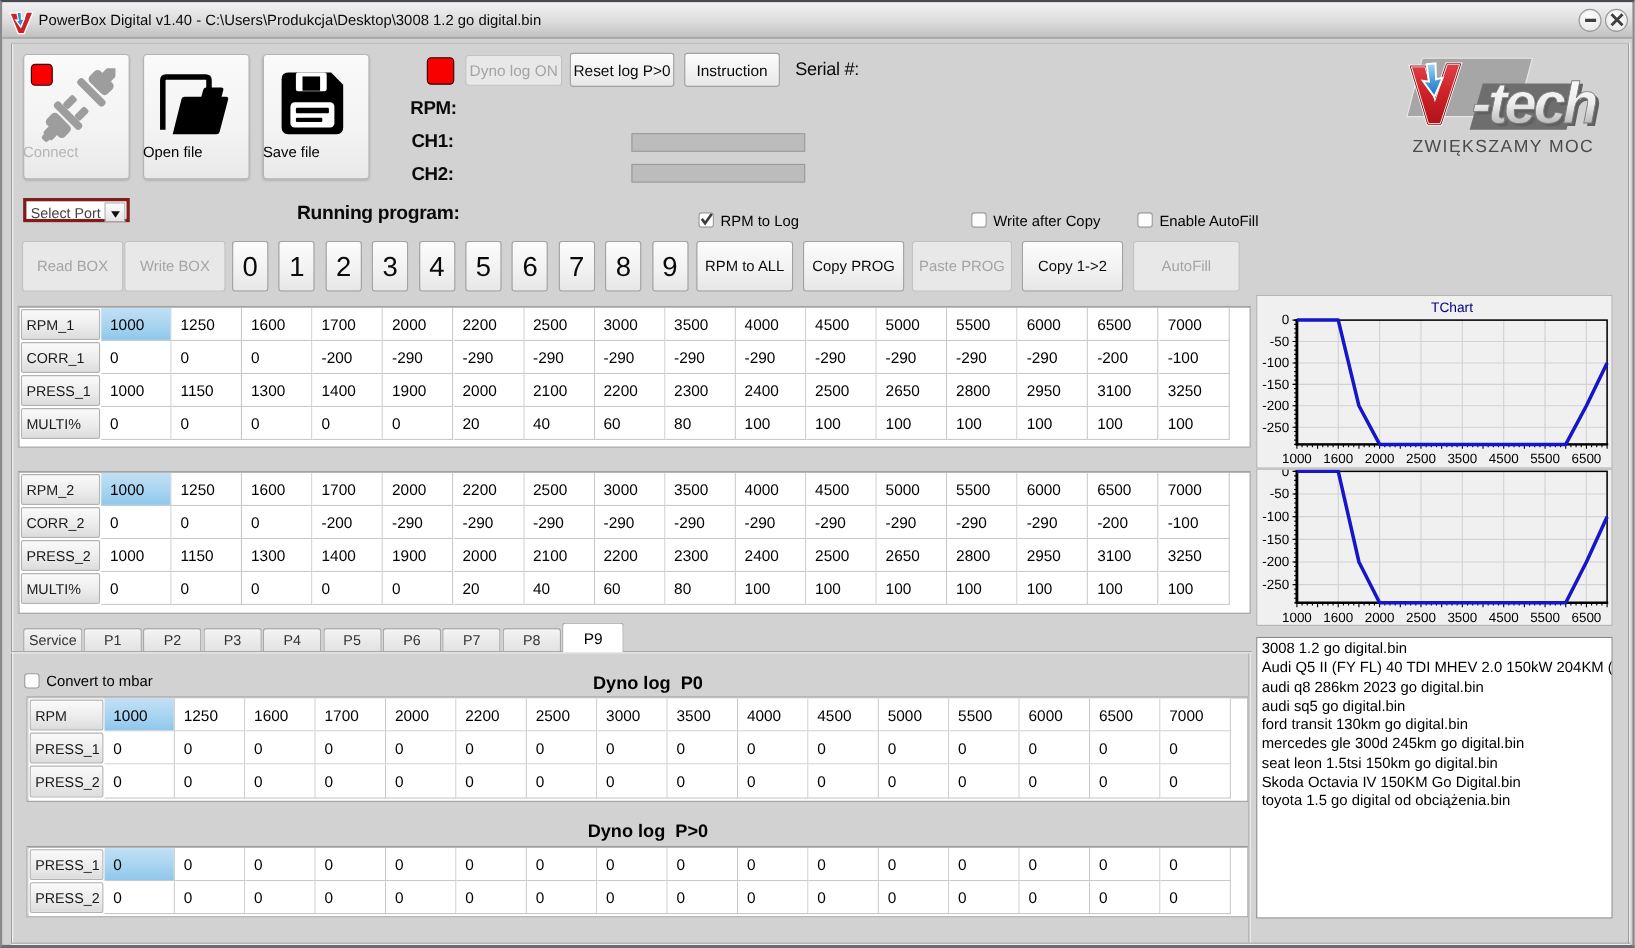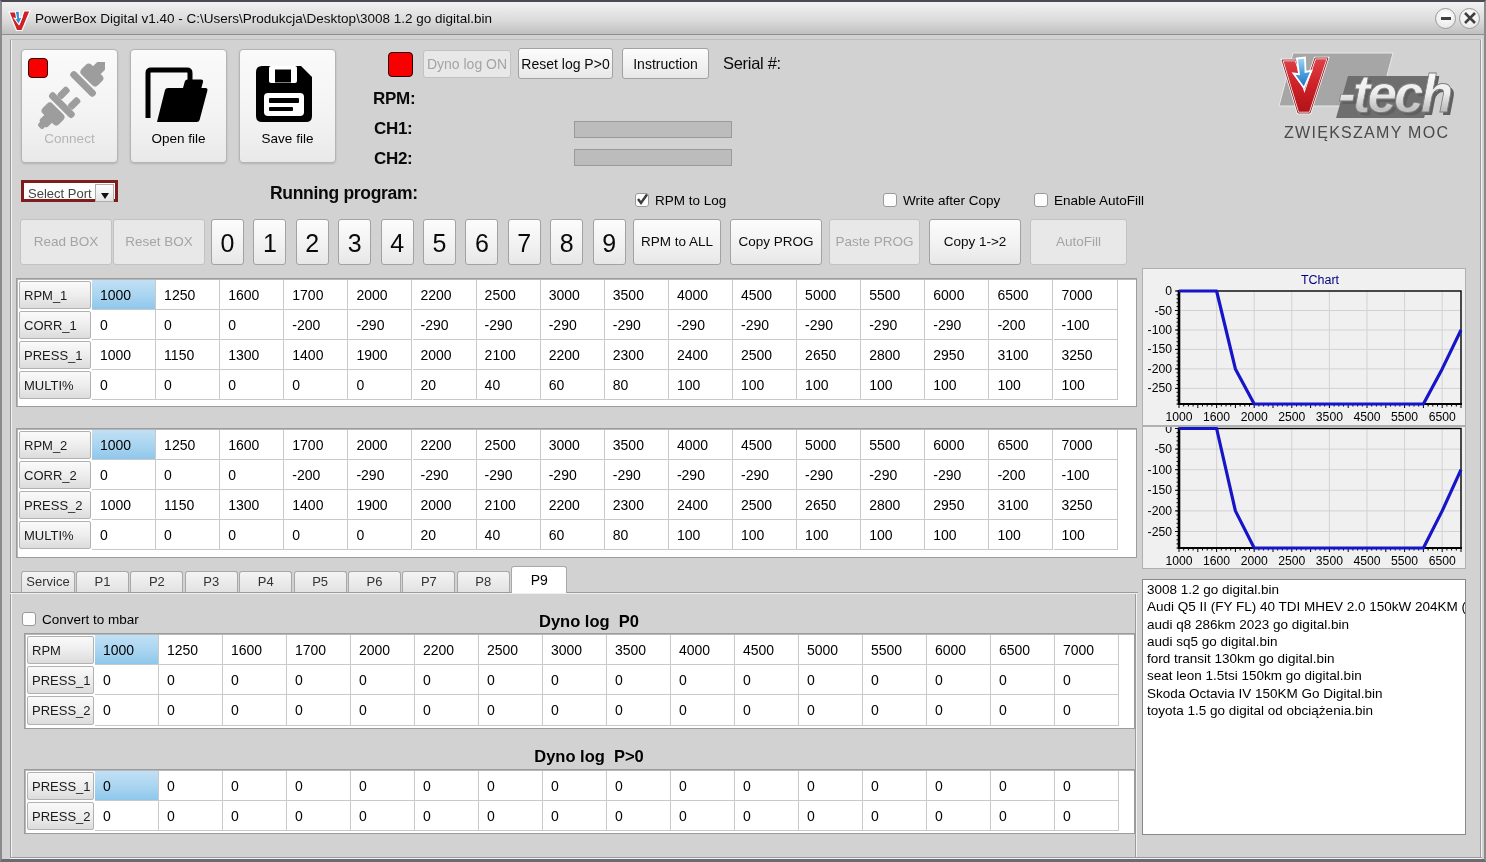--- a/index.html
+++ b/index.html
@@ -2,21 +2,21 @@
 <html><head><meta charset="utf-8"><title>PowerBox Digital v1.40</title>
 <style>
 *{margin:0;padding:0;box-sizing:border-box}
 html,body{width:1486px;height:862px;overflow:hidden}
 body{position:relative;background:#d2d2d2;font-family:'Liberation Sans',sans-serif;
 border-left:2px solid #8a8a8e;border-right:2px solid #8a8a8e;border-bottom:3px solid #6a6a70;border-top:2px solid #4a4a52}
 .titlebar{position:absolute;left:0;top:0;width:1482px;height:33px;background:linear-gradient(#f2f2f2,#dcdcdc 55%,#c0c0c0);border-bottom:1px solid #8e8e8e}
 .ttext{position:absolute;left:33px;top:9px;font-size:13.5px;font-weight:normal;color:#0a0a0a}
 .wbtn{position:absolute;top:6px;width:21px;height:21px;border-radius:50%;background:radial-gradient(circle at 50% 35%,#ffffff,#ececec 70%,#dedede);border:1.5px solid #9a9a9a;color:#3f3f3f;font-size:14px;font-weight:bold;text-align:center;line-height:18px}
 .bigbtn{position:absolute;background:linear-gradient(#fafafa,#f3f3f3 60%,#e9e9e9);border:1px solid #b4b4b4;border-radius:4px;box-shadow:0 1px 2px rgba(0,0,0,0.15)}
-.biglbl{position:absolute;text-align:center;font-size:13.5px}
+.biglbl{position:absolute;font-size:13.5px}
 .redsq{position:absolute;background:#f80000;border:1.5px solid #2c0202;border-radius:4px}
 .btn{position:absolute;background:linear-gradient(#fcfcfc,#f2f2f2 55%,#e7e7e7);border:1px solid #a2a2a2;border-radius:3px;color:#0a0a0a;text-align:center}
 .btn.dis{background:#e8e8e8;border-color:#c2c2c2;color:#a4a4a4}
 .rb{height:46px;line-height:44px;font-size:13.5px}
 .num{font-size:25px;line-height:46px}
 .lbl{position:absolute;font-size:17px;letter-spacing:-0.3px;font-weight:bold;color:#0a0a0a}
 .pbar{position:absolute;width:158px;height:17px;background:#bcbcbc;border:1px solid #9a9a9a}
 .tblbox{position:absolute;background:#fff;border:1px solid #9c9c9c;box-shadow:inset 1px 1px 0 #b8b8b8}
 .hc{position:absolute;background:#fff;padding:1px}
 .hci{width:100%;height:100%;background:linear-gradient(#fafafa,#ececec 55%,#dcdcdc);border:1px solid #b2b2b2;border-radius:2px;font-size:13px;color:#1a1a1a;padding:6px 0 0 4px;overflow:hidden;white-space:nowrap}
@@ -100,21 +100,21 @@
     <svg width="13" height="13" style="position:absolute;left:0px;top:-1px">
       <path d="M2,6 L5,10 L11,1.5" fill="none" stroke="#3c3c3c" stroke-width="2.4"></path>
     </svg>
   </div>
 <div style="position:absolute;left:653px;top:191px;font-size:13.5px;color:#000">RPM to Log</div>
 <div style="position:absolute;left:881px;top:191px;width:14px;height:14px;background:#fdfdfd;border:1.5px solid #9a9a9a;border-radius:3px;box-sizing:border-box"></div>
 <div style="position:absolute;left:901px;top:191px;font-size:13.5px;color:#000">Write after Copy</div>
 <div style="position:absolute;left:1032px;top:191px;width:14px;height:14px;background:#fdfdfd;border:1.5px solid #9a9a9a;border-radius:3px;box-sizing:border-box"></div>
 <div style="position:absolute;left:1052px;top:191px;font-size:13.5px;color:#000">Enable AutoFill</div>
 <div class="btn dis rb" style="left:18px;top:217px;width:92px">Read BOX</div>
-<div class="btn dis rb" style="left:111px;top:217px;width:92px">Reset BOX</div>
+<div class="btn dis rb" style="left:111px;top:217px;width:92px">Write BOX</div>
 <div class="btn rb num" style="left:209.0px;top:217px;width:33px">0</div>
 <div class="btn rb num" style="left:251.4px;top:217px;width:33px">1</div>
 <div class="btn rb num" style="left:293.8px;top:217px;width:33px">2</div>
 <div class="btn rb num" style="left:336.2px;top:217px;width:33px">3</div>
 <div class="btn rb num" style="left:378.6px;top:217px;width:33px">4</div>
 <div class="btn rb num" style="left:421.0px;top:217px;width:33px">5</div>
 <div class="btn rb num" style="left:463.4px;top:217px;width:33px">6</div>
 <div class="btn rb num" style="left:505.8px;top:217px;width:33px">7</div>
 <div class="btn rb num" style="left:548.2px;top:217px;width:33px">8</div>
 <div class="btn rb num" style="left:590.6px;top:217px;width:33px">9</div>
@@ -654,20 +654,21 @@
       <text x="261.6" y="138" text-anchor="middle" font-size="12.2" fill="#000">5500</text>
       <text x="299.2" y="138" text-anchor="middle" font-size="12.2" fill="#000">6500</text>
     </svg>
   </div>
 <div class="flist" style="left:1140px;top:577px;width:324px;height:256px">
     <div class="fitem">3008 1.2 go digital.bin</div>
     <div class="fitem">Audi Q5 II (FY FL) 40 TDI MHEV 2.0 150kW 204KM (2</div>
     <div class="fitem">audi q8 286km 2023 go digital.bin</div>
     <div class="fitem">audi sq5 go digital.bin</div>
     <div class="fitem">ford transit 130km go digital.bin</div>
+    <div class="fitem">mercedes gle 300d 245km go digital.bin</div>
     <div class="fitem">seat leon 1.5tsi 150km go digital.bin</div>
     <div class="fitem">Skoda Octavia IV 150KM Go Digital.bin</div>
     <div class="fitem">toyota 1.5 go digital od obciążenia.bin</div>
   </div>
 <svg style="position:absolute;left:1270px;top:46px" width="195" height="96">
 <defs>
 <linearGradient id="sil" x1="0" y1="0" x2="0" y2="1">
 <stop offset="0" stop-color="#ffffff"></stop>
         <stop offset="0.5" stop-color="#ededed"></stop>
         <stop offset="0.78" stop-color="#c0c0c0"></stop>

